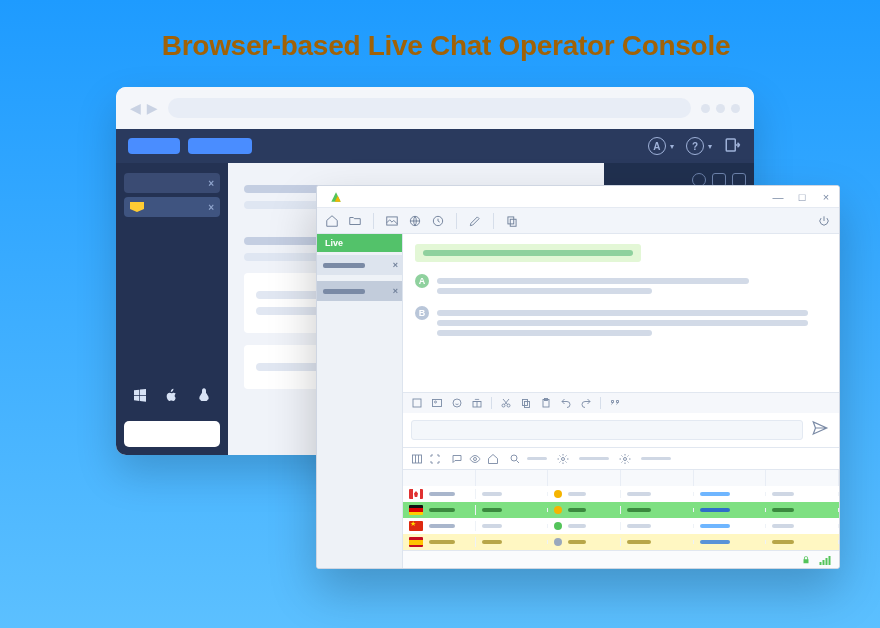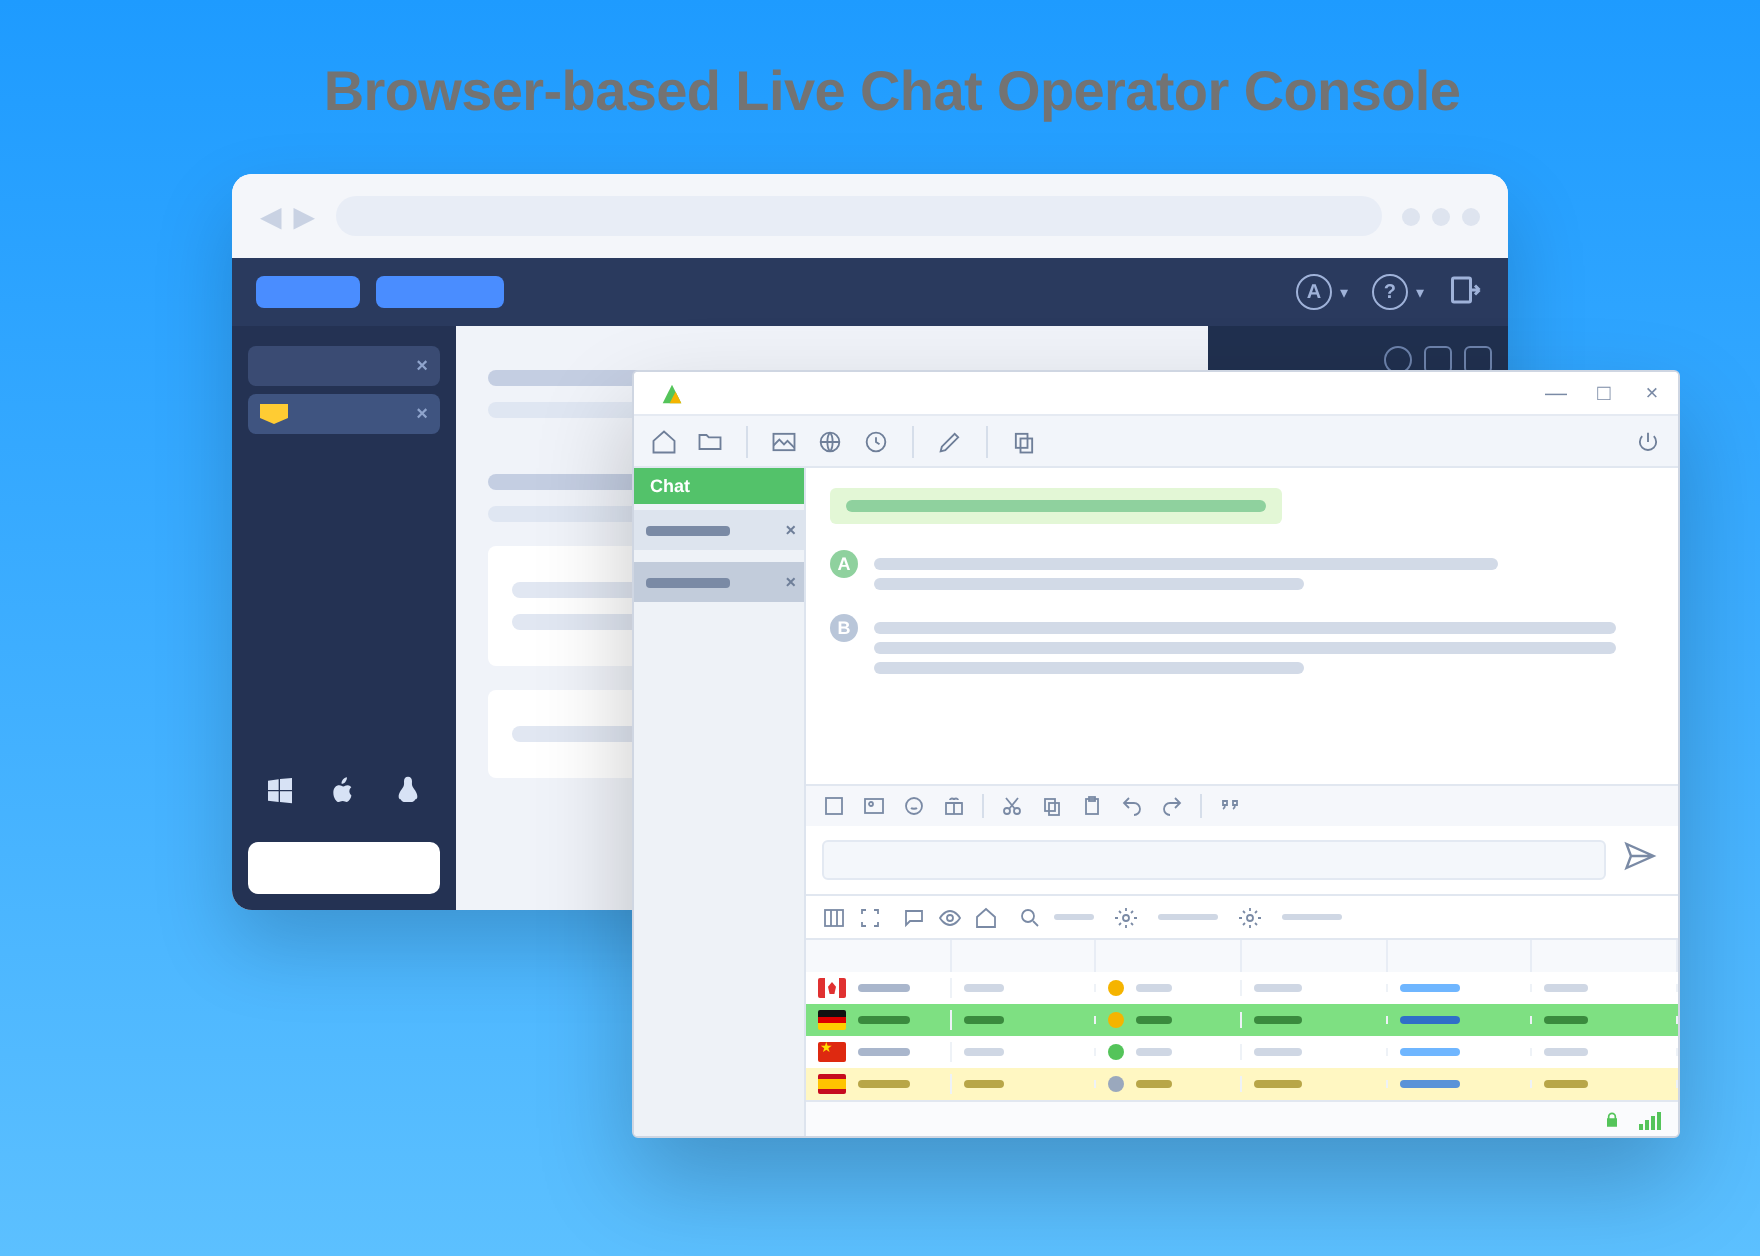--- a/index.html
+++ b/index.html
@@ -5,21 +5,21 @@
   * { box-sizing: border-box; margin: 0; padding: 0; }
   body {
     width: 880px;
     height: 628px;
     background: linear-gradient(180deg, #1e9bff 0%, #5cc0ff 100%);
     font-family: -apple-system, BlinkMacSystemFont, "Segoe UI", Arial, sans-serif;
     position: relative;
     overflow: hidden;
   }
   .title {
-    color: #737373;
+    color: #a16207;
     text-align: center;
     font-weight: 700;
     font-size: 28px;
     line-height: 1.25;
     padding: 28px 28px 0 40px;
     letter-spacing: -0.3px;
   }
   .stage { position: relative; width: 100%; height: 520px; }
 
   
@@ -342,21 +342,21 @@
           <rect x="9" y="9" width="10" height="12"></rect>
         </svg>
       <span class="rgt"></span>
       <svg viewBox="0 0 24 24" fill="none" stroke="#6f7f99" stroke-width="1.6">
           <path d="M12 4v8M7 7a7 7 0 1 0 10 0"></path>
         </svg>
     </div>
 
     <div class="d-body">
       <div class="dl">
-        <div class="dl-head">Chat</div>
+        <div class="dl-head">Live</div>
         <div class="dl-item">
           <div class="bar"></div>
           <span class="x">×</span>
         </div>
         <div class="dl-item active">
           <div class="bar"></div>
           <span class="x">×</span>
         </div>
       </div>
 

